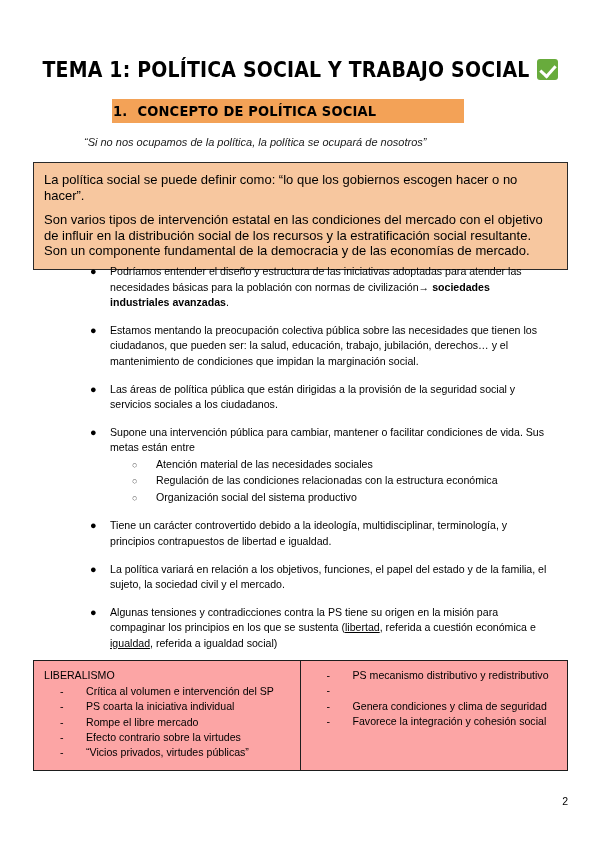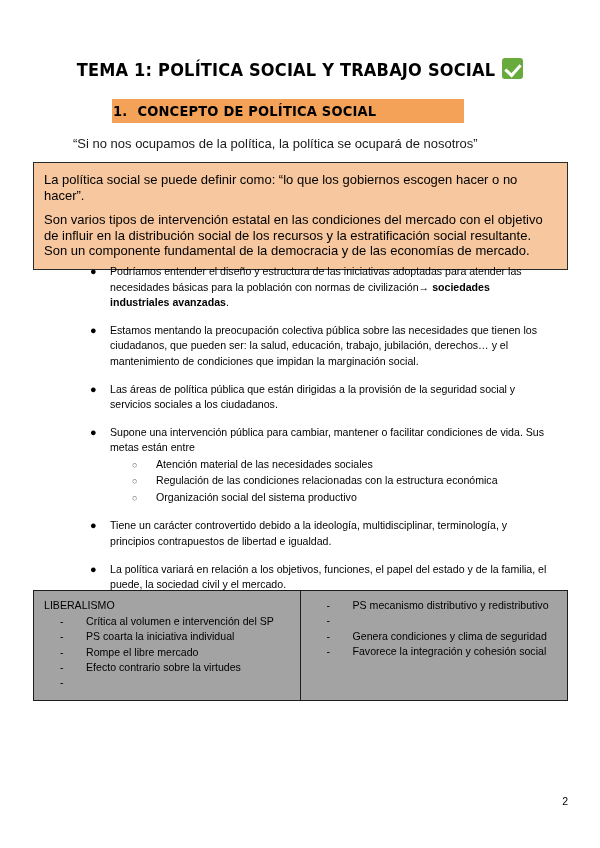--- a/index.html
+++ b/index.html
@@ -22,21 +22,21 @@
   }
 
   
   .doc-title {
     position: absolute;
     left: 0; right: 0;
     top: 58px;
     text-align: center;
     font-family: "Liberation Sans Narrow", "DejaVu Sans Condensed", "Liberation Sans", sans-serif;
     font-weight: bold;
-    font-size: 18px;
+    font-size: 21px;
     letter-spacing: .2px;
     white-space: nowrap;
   }
   .doc-title .tick {
     display: inline-block;
     vertical-align: -3px;
     margin-left: 7px;
     width: 21px; height: 21px;
     border-radius: 3px;
     background: #68ab3c;
@@ -64,23 +64,24 @@
     font-weight: bold;
     font-size: 14.5px;
     letter-spacing: .2px;
     padding-left: 1px;
   }
   .section-banner .num { margin-right: 10px; }
 
   
   .quote-line {
     position: absolute;
-    left: 73px; top: 136px;
-    font-size: 13px;
+    left: 84px; top: 136px;
+    font-size: 11px;
     color: #1a1a1a;
+    font-style: italic;
   }
 
   
   .def-box {
     position: absolute;
     left: 33px; top: 162px;
     width: 535px;
     padding: 9px 12px 10px 10px;
     background: #f7c79f;
     border: 1px solid #2a2a2a;
@@ -130,25 +131,25 @@
     flex: 0 0 24px;
     margin-left: 22px;
     color: #555;
     font-size: 9px;
     line-height: 16.5px;
   }
 
   
   .cmp-table {
     position: absolute;
-    left: 33px; top: 590px;
+    left: 33px; top: 660px;
     width: 535px;
     border: 1px solid #1d1d1d;
     display: flex;
-    background: #a3a3a3;
+    background: #fca5a5;
   }
   .cmp-col {
     flex: 1 1 50%;
     padding: 7px 8px 10px 10px;
     min-height: 92px;
   }
   .cmp-col.left { border-right: 1px solid #1d1d1d; }
   .cmp-head {
     font-size: 10.6px;
     line-height: 15px;
@@ -233,21 +234,21 @@
       </span>
     </div>
 
     <div class="bullet">
       <span class="dot">●</span>
       <span class="txt">Tiene un carácter controvertido debido a la ideología, multidisciplinar, terminología, y principios contrapuestos de libertad e igualdad.</span>
     </div>
 
     <div class="bullet">
       <span class="dot">●</span>
-      <span class="txt">La política variará en relación a los objetivos, funciones, el papel del estado y de la familia, el puede, la sociedad civil y el mercado.</span>
+      <span class="txt">La política variará en relación a los objetivos, funciones, el papel del estado y de la familia, el sujeto, la sociedad civil y el mercado.</span>
     </div>
 
     <div class="bullet">
       <span class="dot">●</span>
       <span class="txt"><span>Algunas tensiones y contradicciones contra la PS tiene su origen en la misión para compaginar los principios en los que se sustenta (</span><u>libertad</u><span>, referida a cuestión económica e </span><u>igualdad</u><span>, referida a igualdad social)</span></span>
     </div>
 
   </div>
 
   <div class="cmp-table">
@@ -265,20 +266,21 @@
         <li>
             <span class="dash">-</span>
             <span>Rompe el libre mercado</span>
           </li>
         <li>
             <span class="dash">-</span>
             <span>Efecto contrario sobre la virtudes</span>
           </li>
         <li>
             <span class="dash">-</span>
+            <span>“Vicios privados, virtudes públicas”</span>
           </li>
       </ul>
     </div>
     <div class="cmp-col right">
       <ul class="cmp-list">
         <li>
             <span class="dash">-</span>
             <span>PS mecanismo distributivo y redistributivo</span>
           </li>
         <li>

